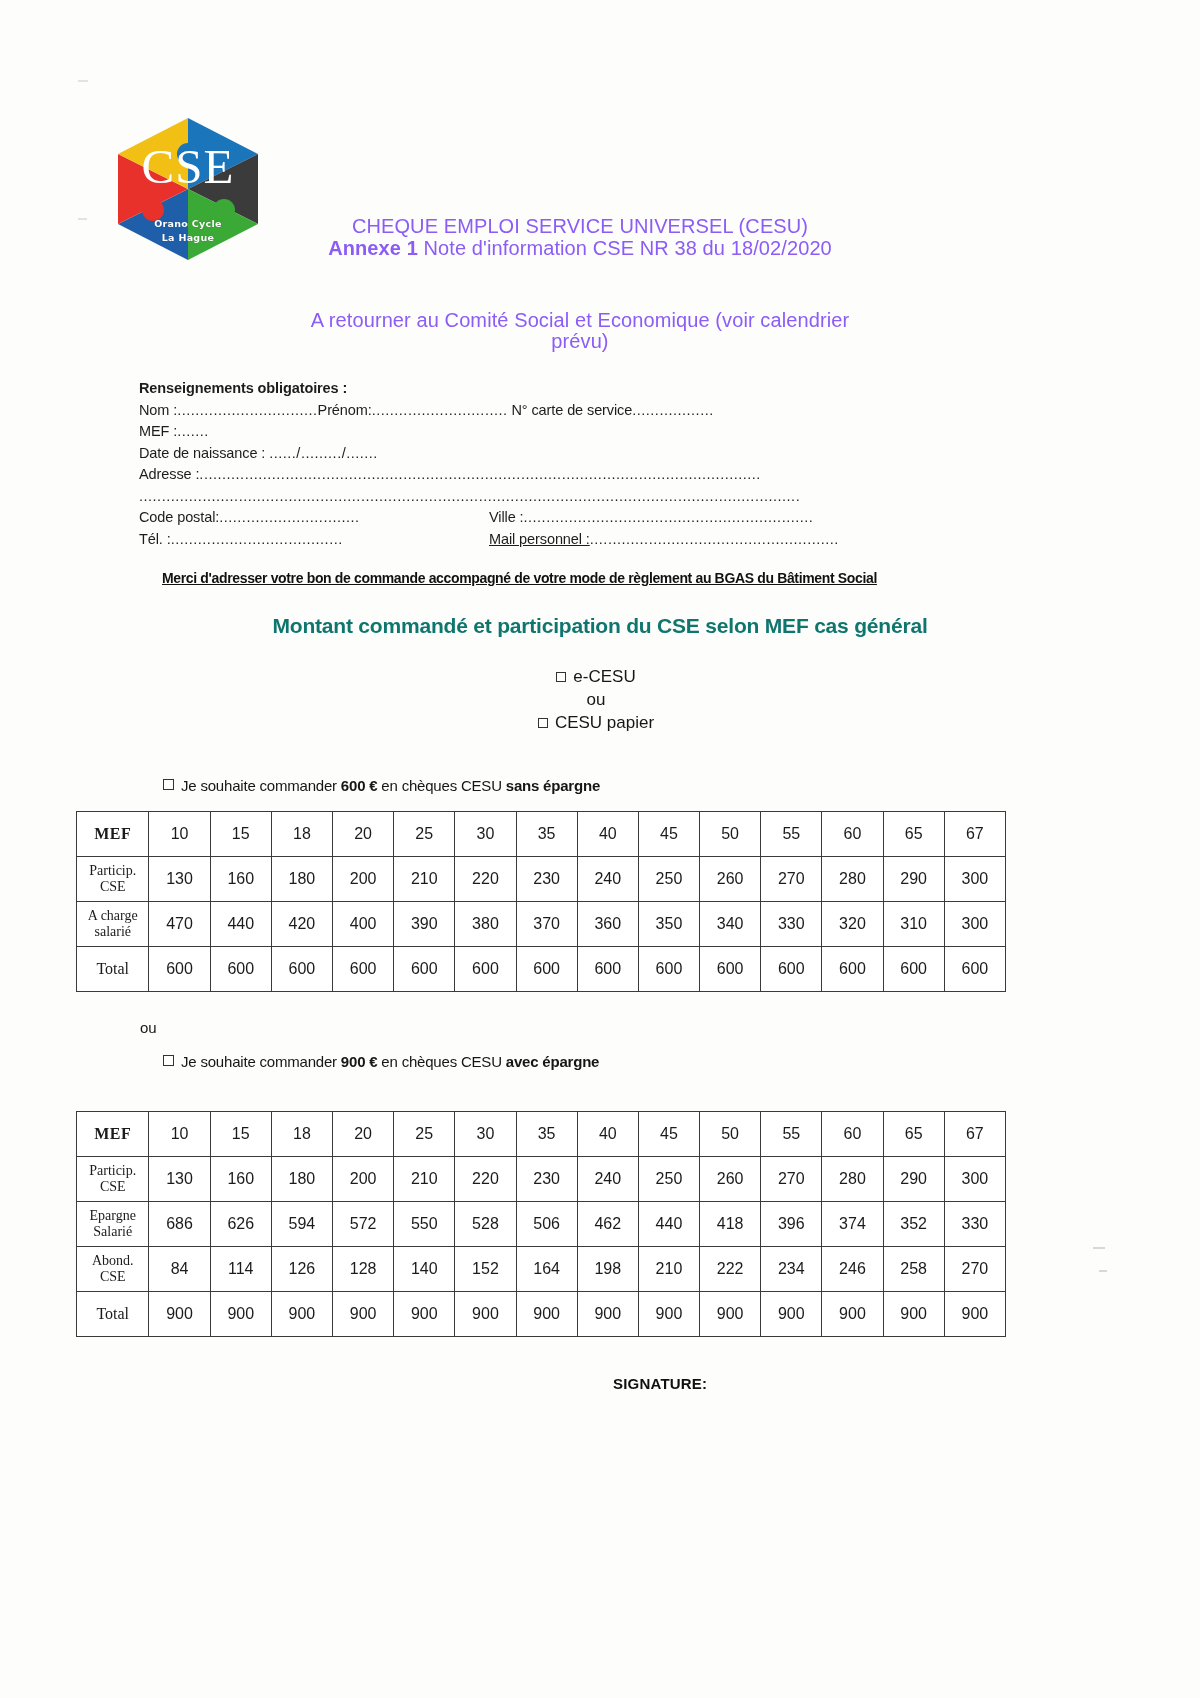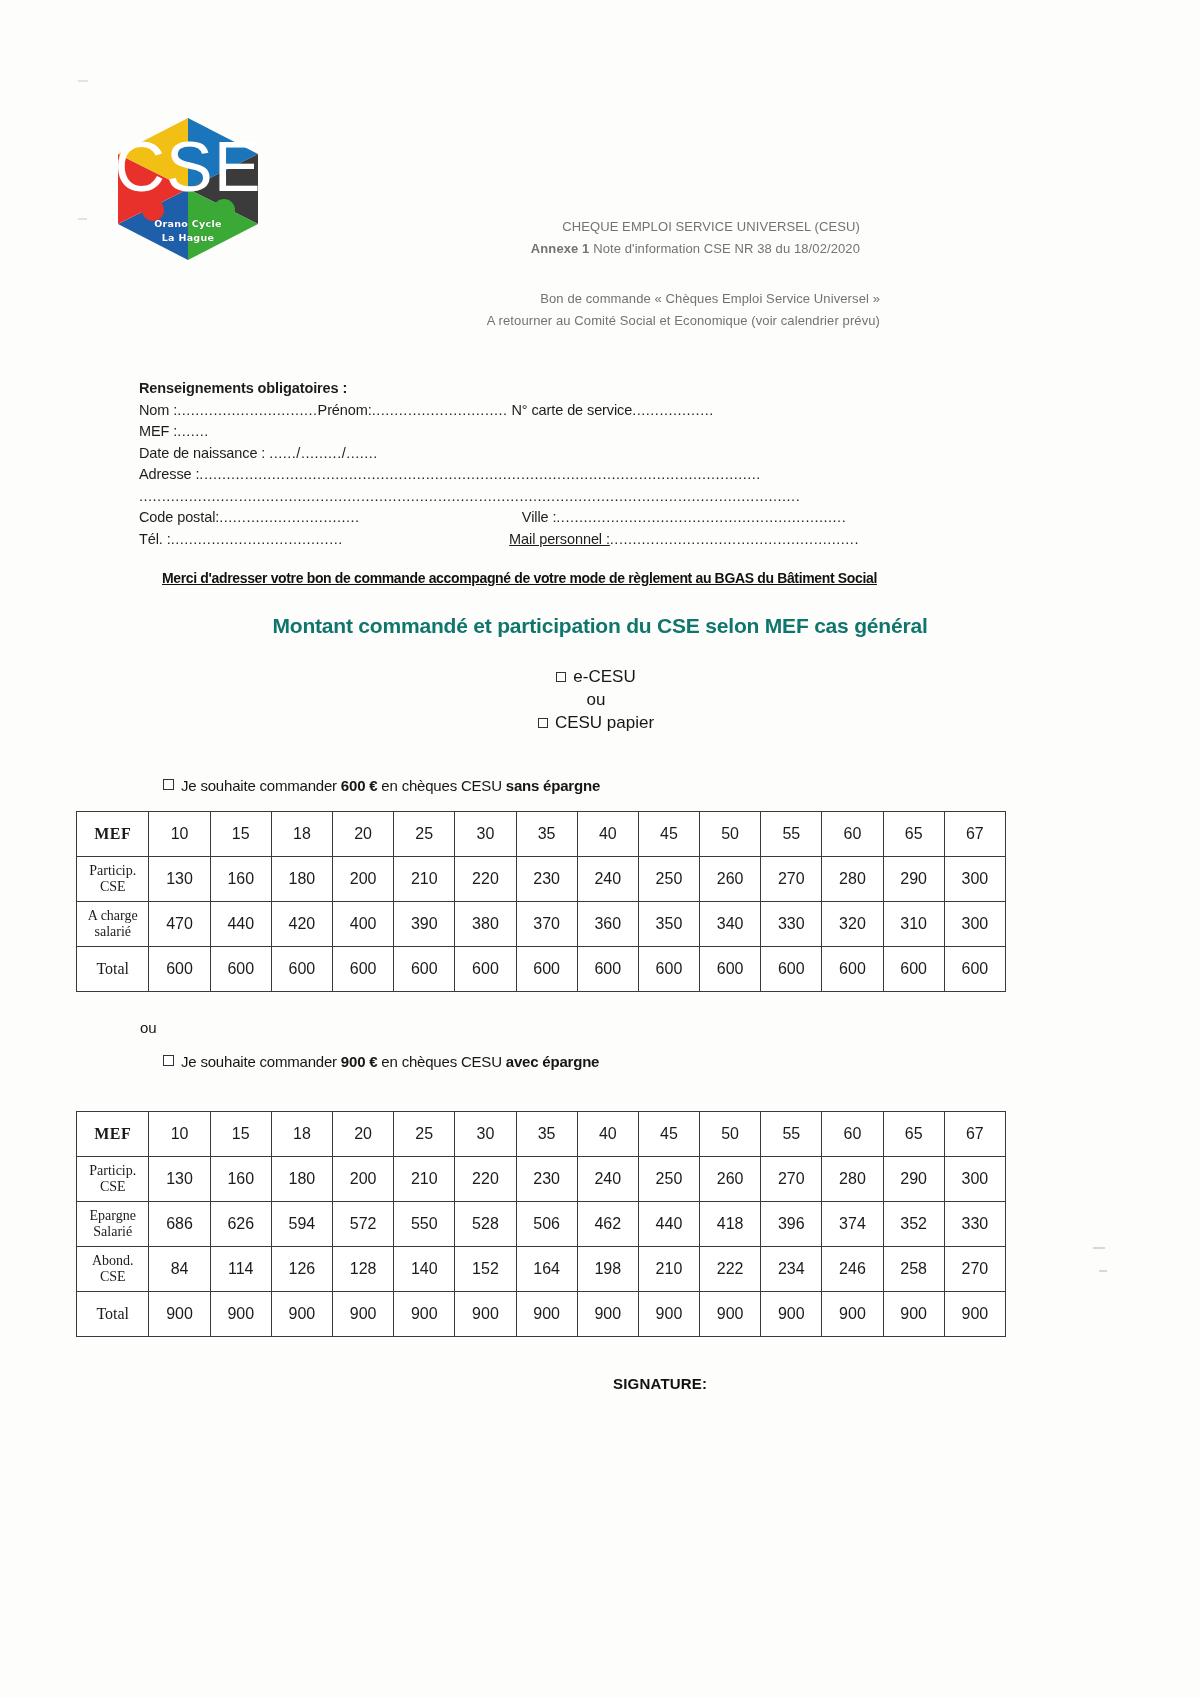--- a/index.html
+++ b/index.html
@@ -49,36 +49,36 @@
     letter-spacing: .3px;
     text-shadow: 0 0 1px rgba(0,0,0,.35);
   }
   .logo-txt1 { top: 104px; font-size: 9.5px; }
   .logo-txt2 { top: 118px; font-size: 9.5px; }
   .logo-cse {
     position: absolute;
     left: 0; right: 0;
     top: 16px;
     text-align: center;
-    font-family: Liberation Sans, sans-serif;
-    font-size: 70px;
+    font-family: Liberation Serif, serif;
+    font-size: 49px;
     line-height: 74px;
     font-weight: 400;
     color: #ffffff;
     letter-spacing: 1px;
   }
 
   
   .hdr {
     position: absolute;
-    text-align: right;
-    font-size: 13px;
+    text-align: center;
+    font-size: 20px;
     line-height: 21px;
     letter-spacing: .1px;
-    color: #737373;
+    color: #8b5cf6;
   }
   .hdr-l1 { left: 300px; width: 560px; top: 216px; }
   .hdr-l2 { left: 300px; width: 560px; top: 238px; }
   .hdr-l3 { left: 280px; width: 600px; top: 288px; }
   .hdr-l4 { left: 280px; width: 600px; top: 310px; }
   b.hb { font-weight: bold; }
 
   
   .form {
     position: absolute;
@@ -90,21 +90,21 @@
     letter-spacing: -0.1px;
     color: #1d1d1d;
   }
   .form .ln { white-space: nowrap; }
   .form .bold { font-weight: bold; }
   .dots { letter-spacing: .5px; }
   .two-col {
     display: flex;
   }
   .two-col .c1 { width: 350px; }
-  .two-col .c2 { flex: 1; text-align: center; }
+  .two-col .c2 { flex: 1; }
   .u { text-decoration: underline; }
   .addr-dots {
     display: block;
     width: 732px;
     overflow: hidden;
     white-space: nowrap;
     letter-spacing: .5px;
   }
 
   
@@ -249,21 +249,20 @@
         <circle cx="45" cy="96" r="11" fill="#e8312a"></circle>
       </g>
     </svg>
     <div class="logo-cse">CSE</div>
     <div class="logo-txt1">Orano Cycle</div>
     <div class="logo-txt2">La Hague</div>
   </div>
 
   <div class="hdr hdr-l1">CHEQUE EMPLOI SERVICE UNIVERSEL (CESU)</div>
   <div class="hdr hdr-l2"><b class="hb">Annexe 1</b><span> Note d'information CSE NR 38 du 18/02/2020</span></div>
-  <div class="hdr hdr-l3">Bon de commande « Chèques Emploi Service Universel »</div>
   <div class="hdr hdr-l4">A retourner au Comité Social et Economique (voir calendrier prévu)</div>
 
   <div class="form">
     <div class="ln bold">Renseignements obligatoires :</div>
 
     <div class="ln">
       <span>Nom :</span><span class="dots">...............................</span><span>Prénom:</span><span class="dots">..............................</span> <span>N° carte de service</span><span class="dots">..................</span>
     </div>
 
     <div class="ln">

